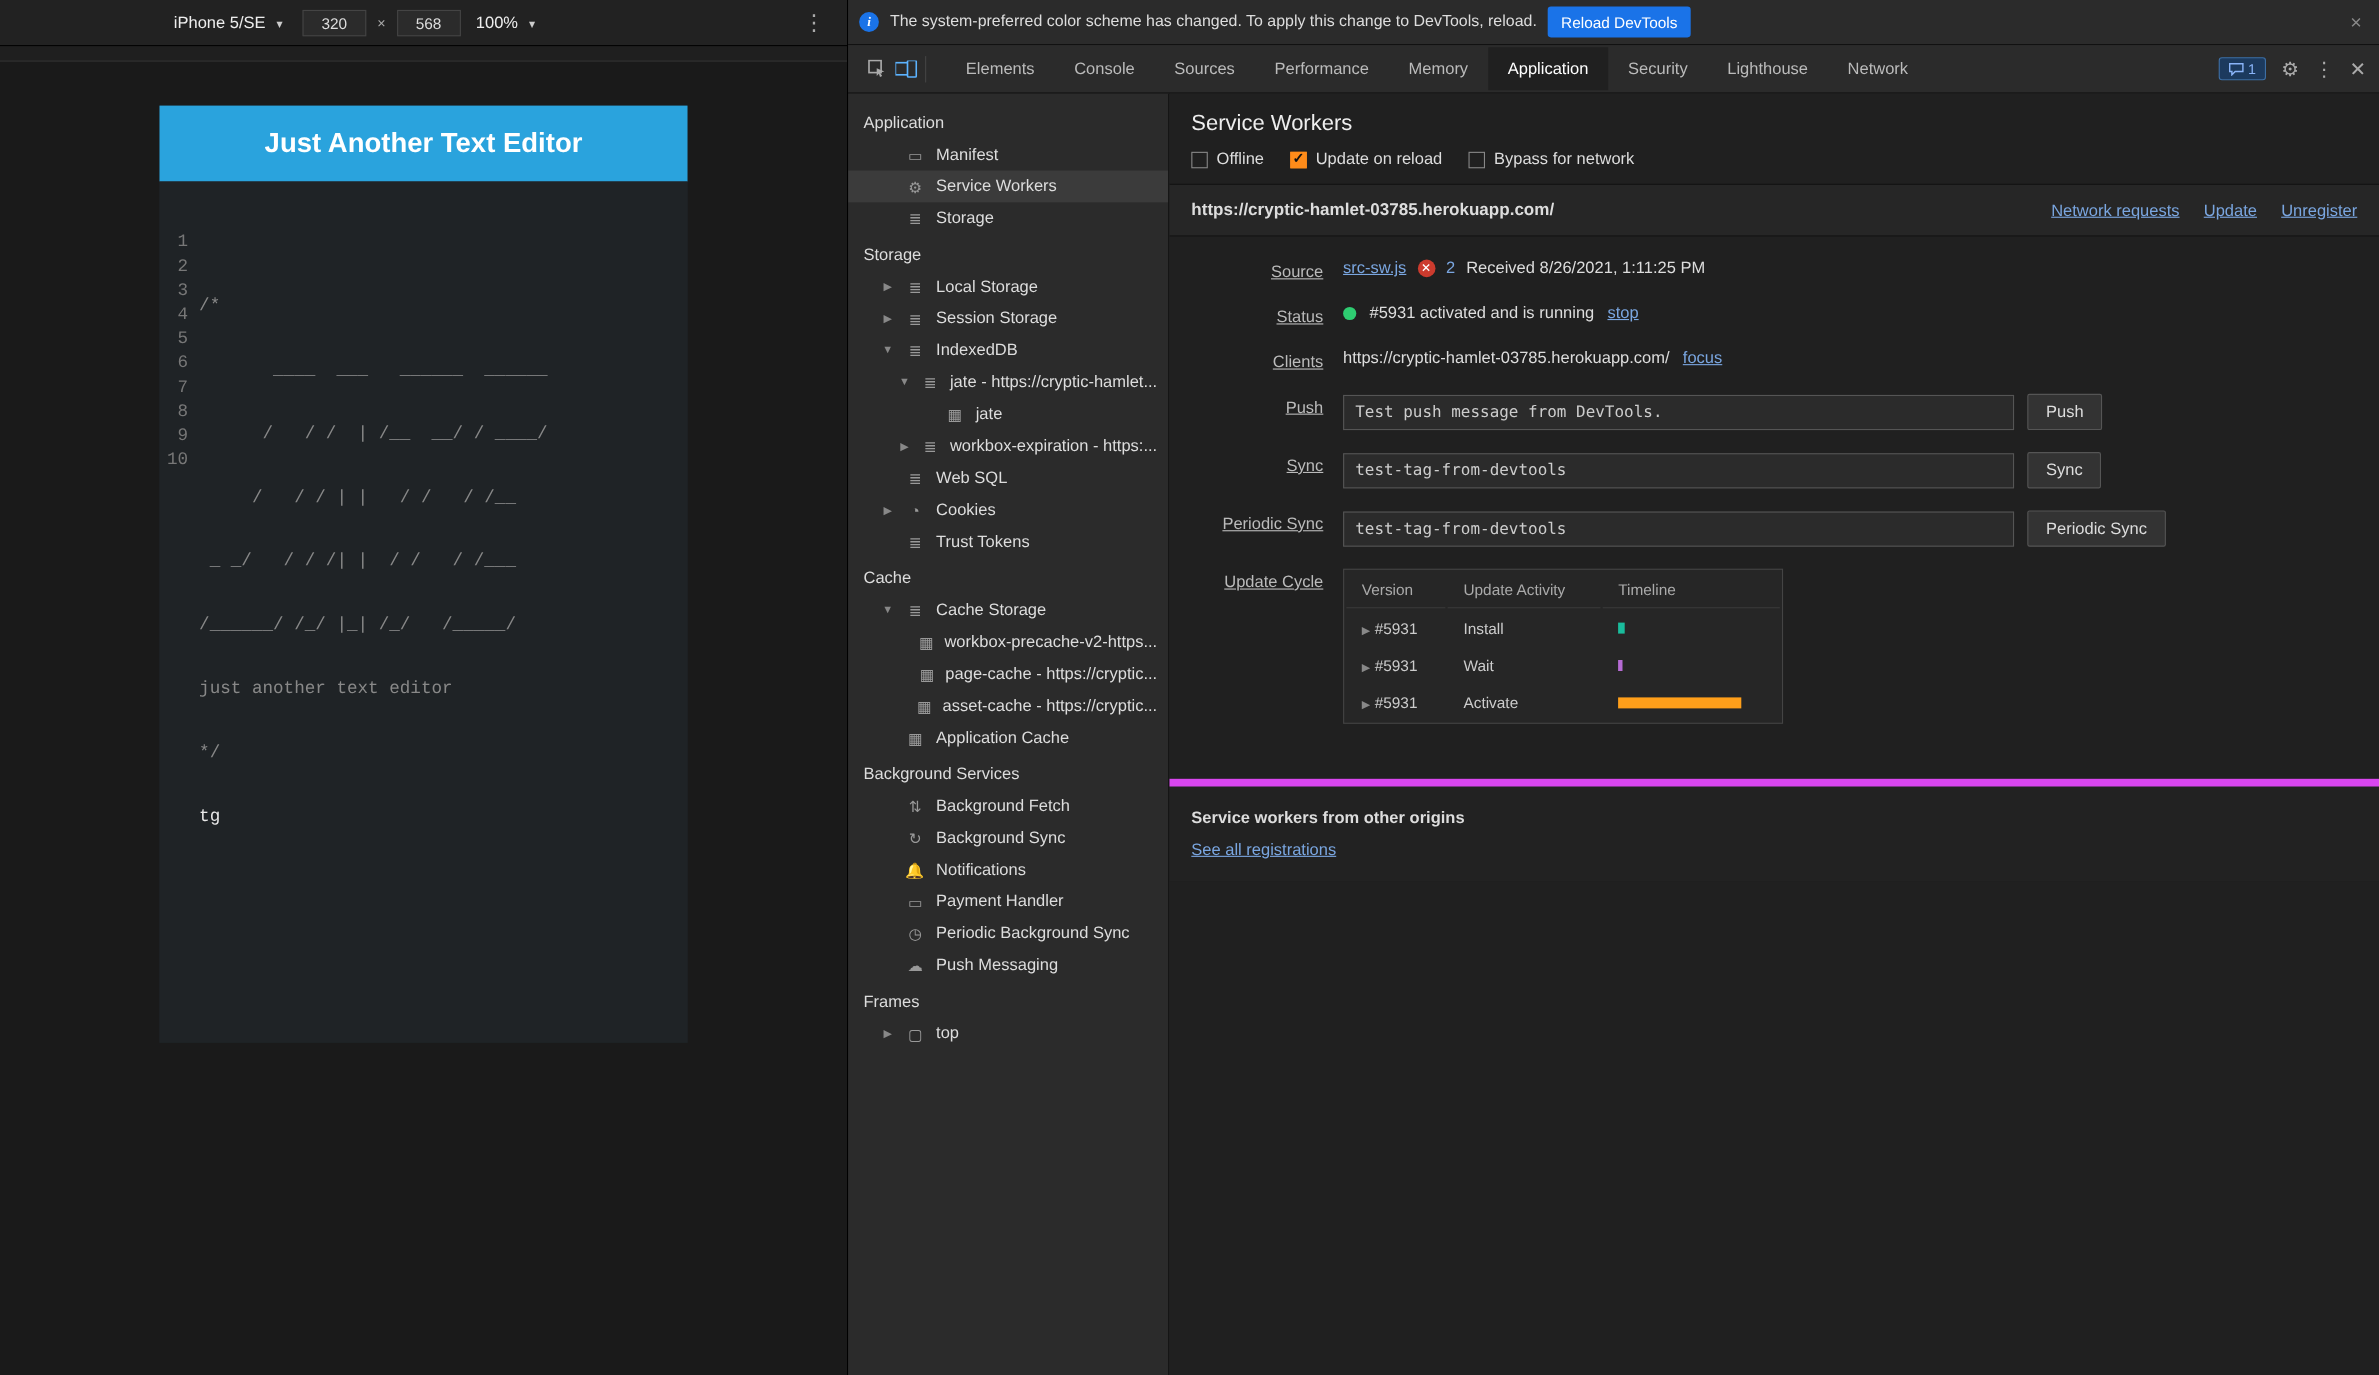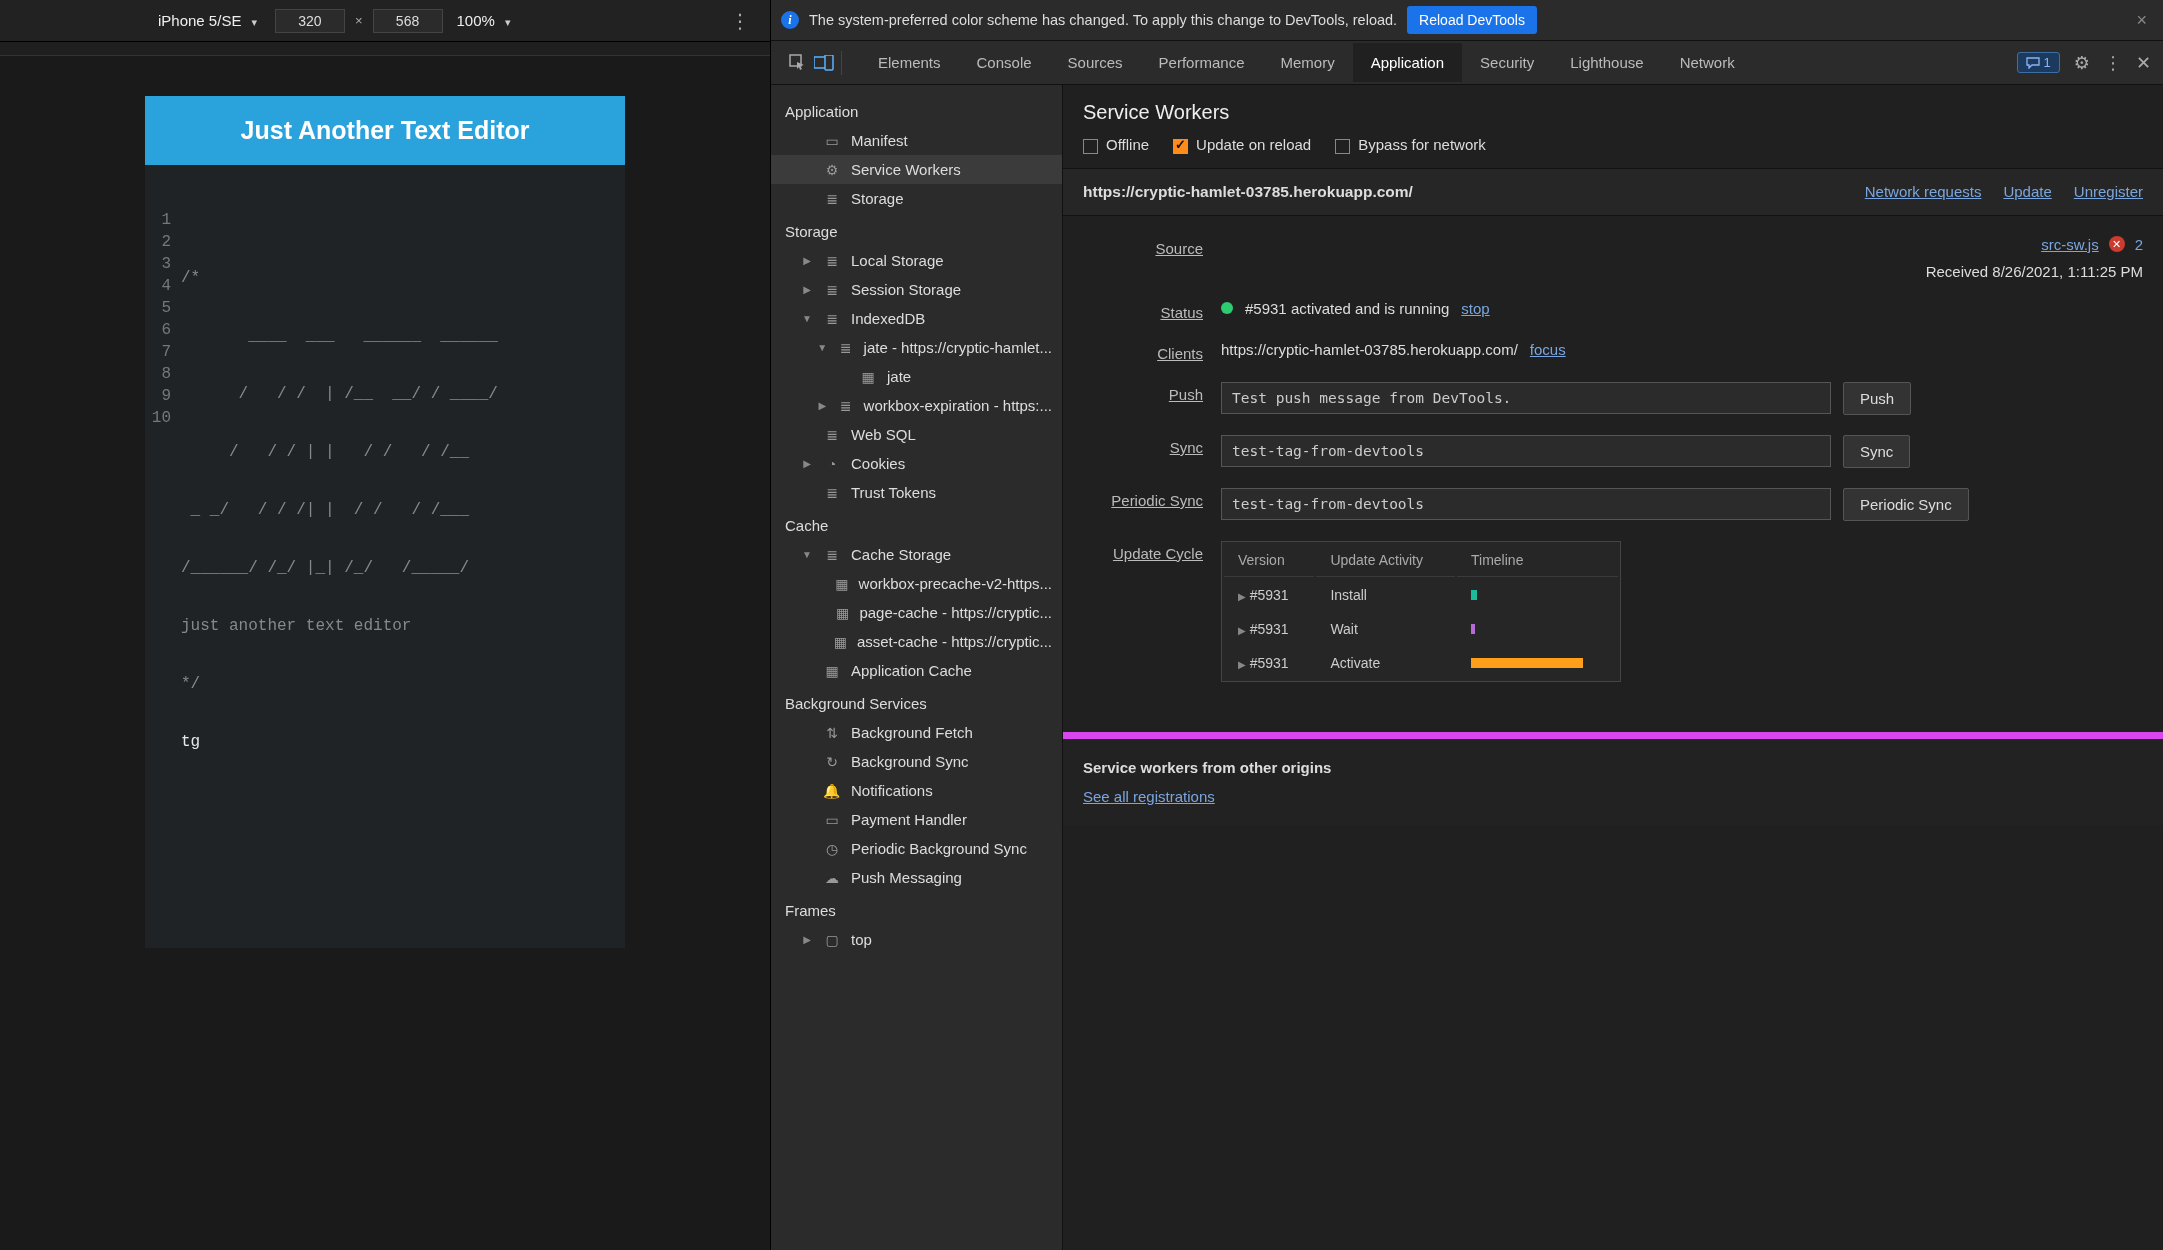--- a/index.html
+++ b/index.html
@@ -35,21 +35,21 @@
   color: #eee;
   font-size: 15px;
   padding: 4px 8px;
   cursor: pointer;
   display: flex;
   align-items: center;
   gap: 6px;
   margin-left: 140px;
 }
 .dim-input {
-  width: 70px;
+  width: 58px;
   background: #2b2b2b;
   border: 1px solid #444;
   color: #ddd;
   text-align: center;
   padding: 3px;
   font-size: 14px;
 }
 .dim-x { color: #aaa; }
 .zoom { color: #eee; font-size: 15px; margin-left: 4px; display:flex; align-items:center; gap:6px;}
 .device-menu { margin-left: auto; color:#aaa; font-size:20px; cursor:pointer; padding:0 10px;}
@@ -437,21 +437,21 @@
           <div class="origin-links">
             <span class="link">Network requests</span>
             <span class="link">Update</span>
             <span class="link">Unregister</span>
           </div>
         </div>
 
         <div class="kv-grid">
           <div class="kv-row">
             <div class="kv-label">Source</div>
-            <div class="kv-val" style="flex-direction:column;align-items:flex-end;gap:10px;">
+            <div class="kv-val" style="flex-direction:row;align-items:center;gap:10px;">
               <div style="display:flex;align-items:center;gap:10px;">
                 <span class="link">src-sw.js</span>
                 <span class="err-badge">✕</span>
                 <span class="link" style="text-decoration:none;">2</span>
               </div>
               <span class="txt">Received 8/26/2021, 1:11:25 PM</span>
             </div>
           </div>
           <div class="kv-row">
             <div class="kv-label">Status</div>

